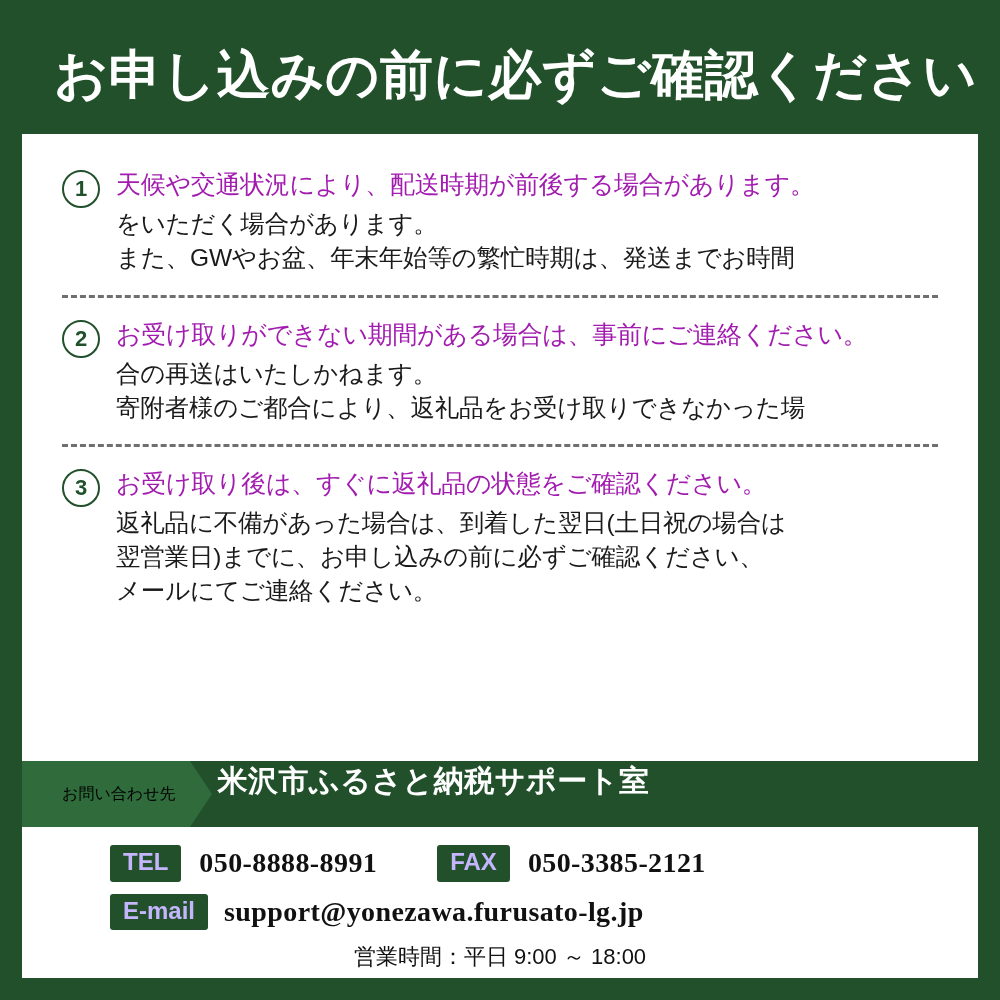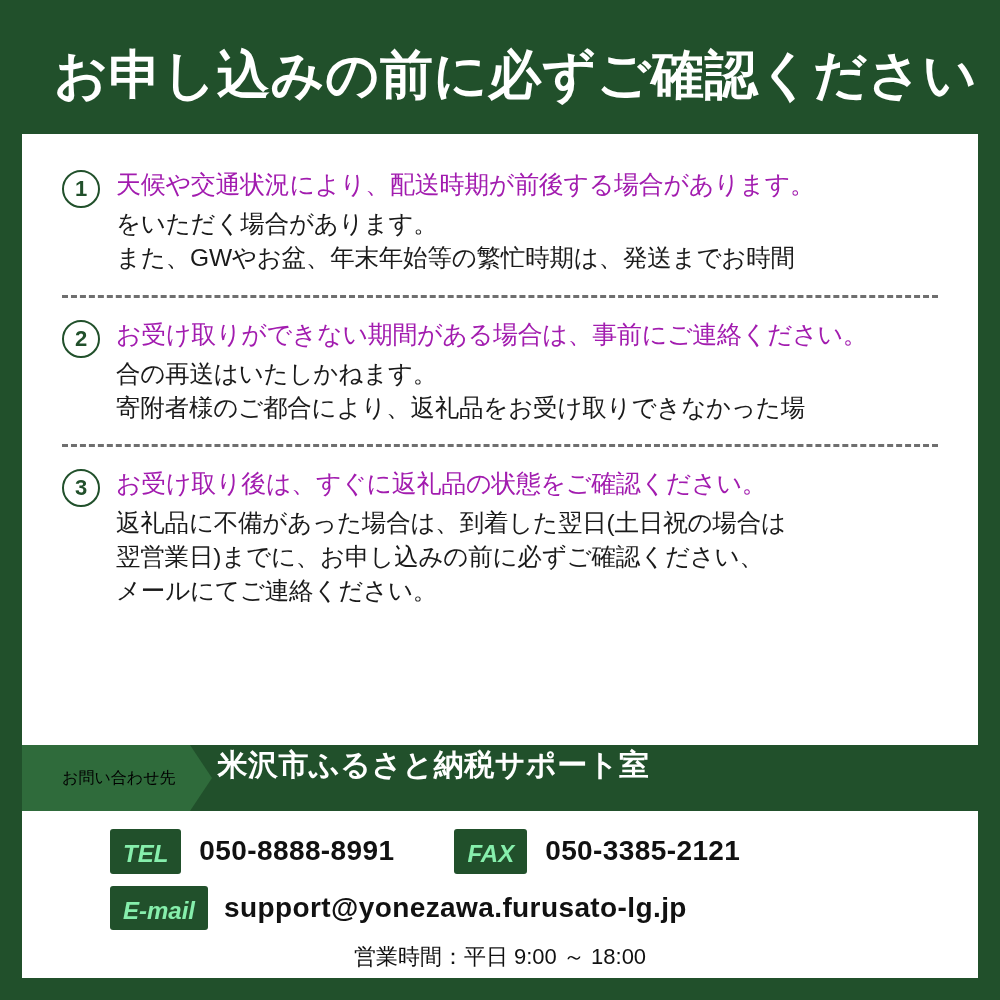--- a/index.html
+++ b/index.html
@@ -121,37 +121,36 @@
     background: #ffffff;
     padding: 18px 0 0 0;
   }
   .crow {
     display: flex;
     align-items: center;
     margin-bottom: 12px;
   }
   .label {
     background: #21502b;
-    color: #86efac;
+    color: #c4b5fd;
     font-size: 24px;
     font-weight: bold;
-    padding: 12px 13px 6px 13px;
+    padding: 4px 13px 6px 13px;
     border-radius: 3px;
     line-height: 1.1;
     display: inline-block;
-    font-style: italic;
   }
   .label.tel { margin-left: 48px; }
   .value {
     color: #111111;
     font-size: 28px;
     font-weight: bold;
     margin-left: 18px;
     letter-spacing: 0.4px;
-    font-family: Liberation Sans, sans-serif;
+    font-family: Liberation Serif, serif;
   }
   .value.small-gap { margin-left: 16px; }
   .fax-wrap { margin-left: 60px; display: flex; align-items: center; }
   .hours {
     text-align: center;
     color: #111111;
     font-size: 22px;
     font-weight: normal;
     margin-top: 8px;
     padding-bottom: 6px;

